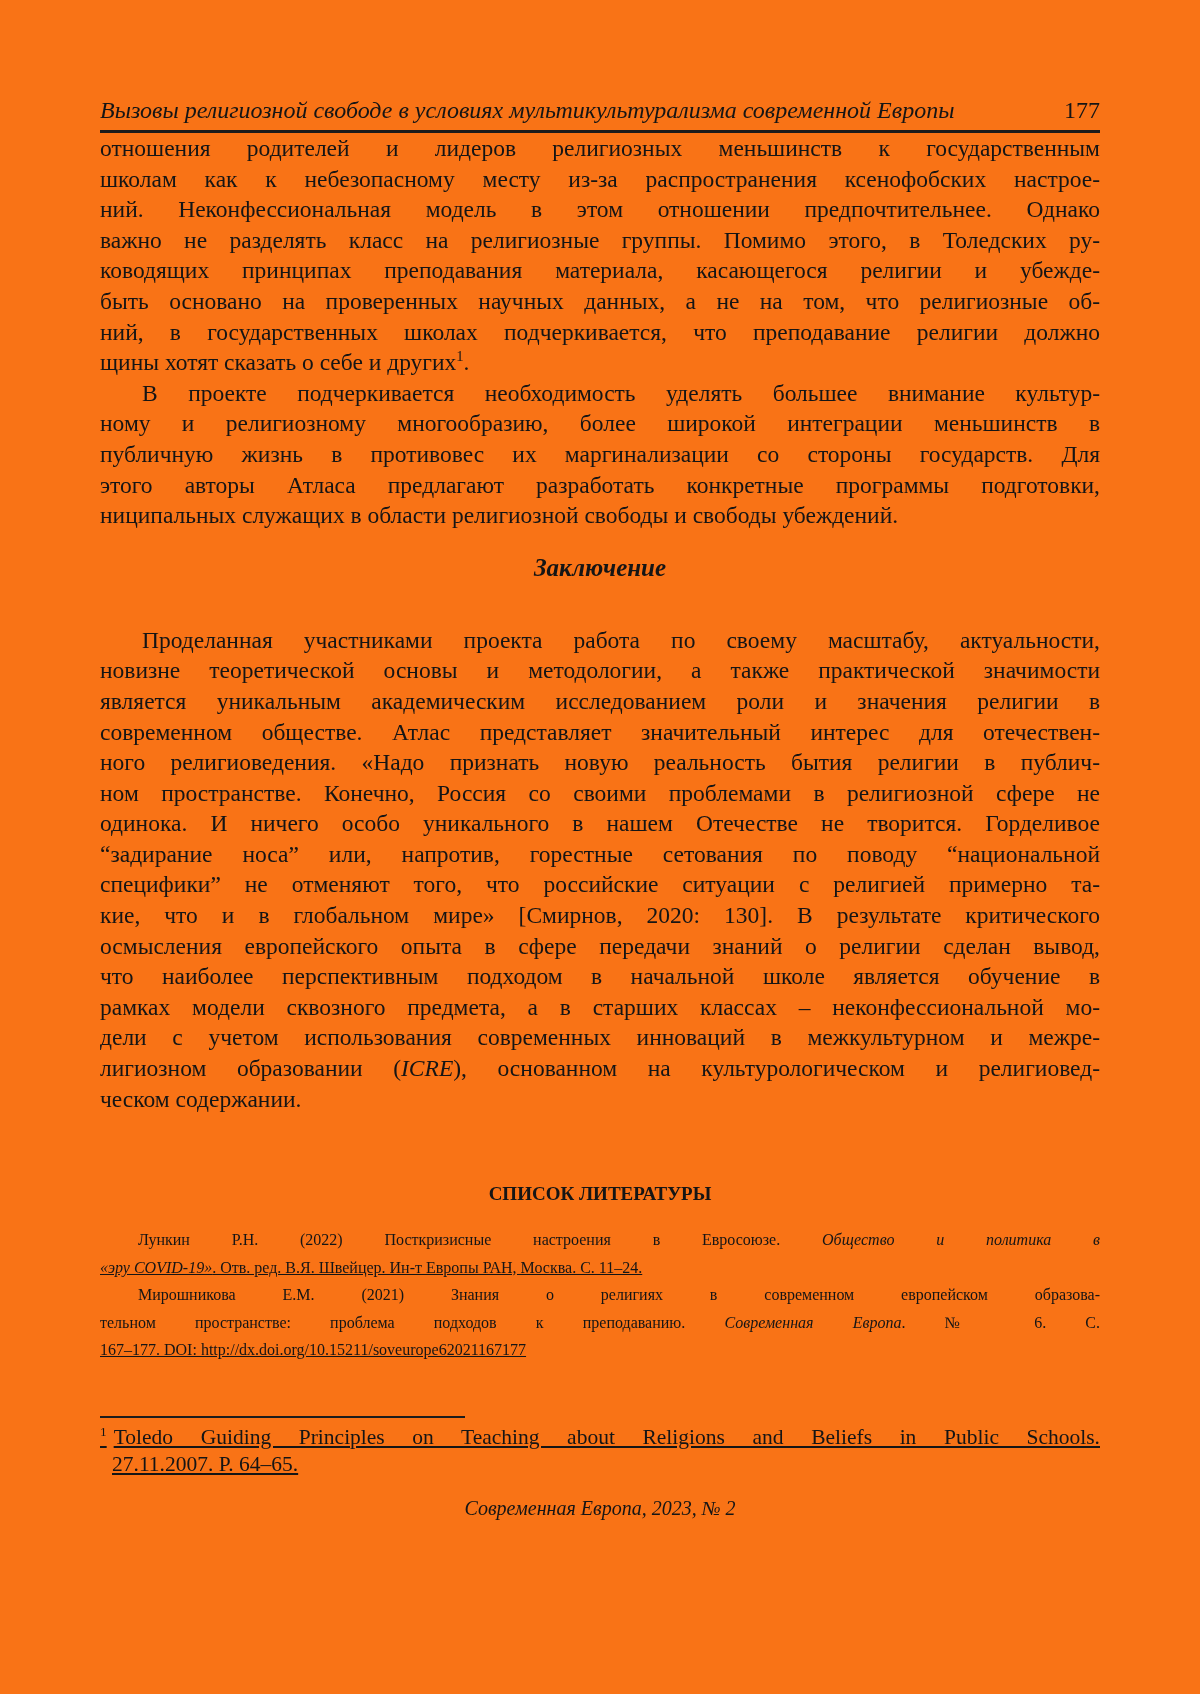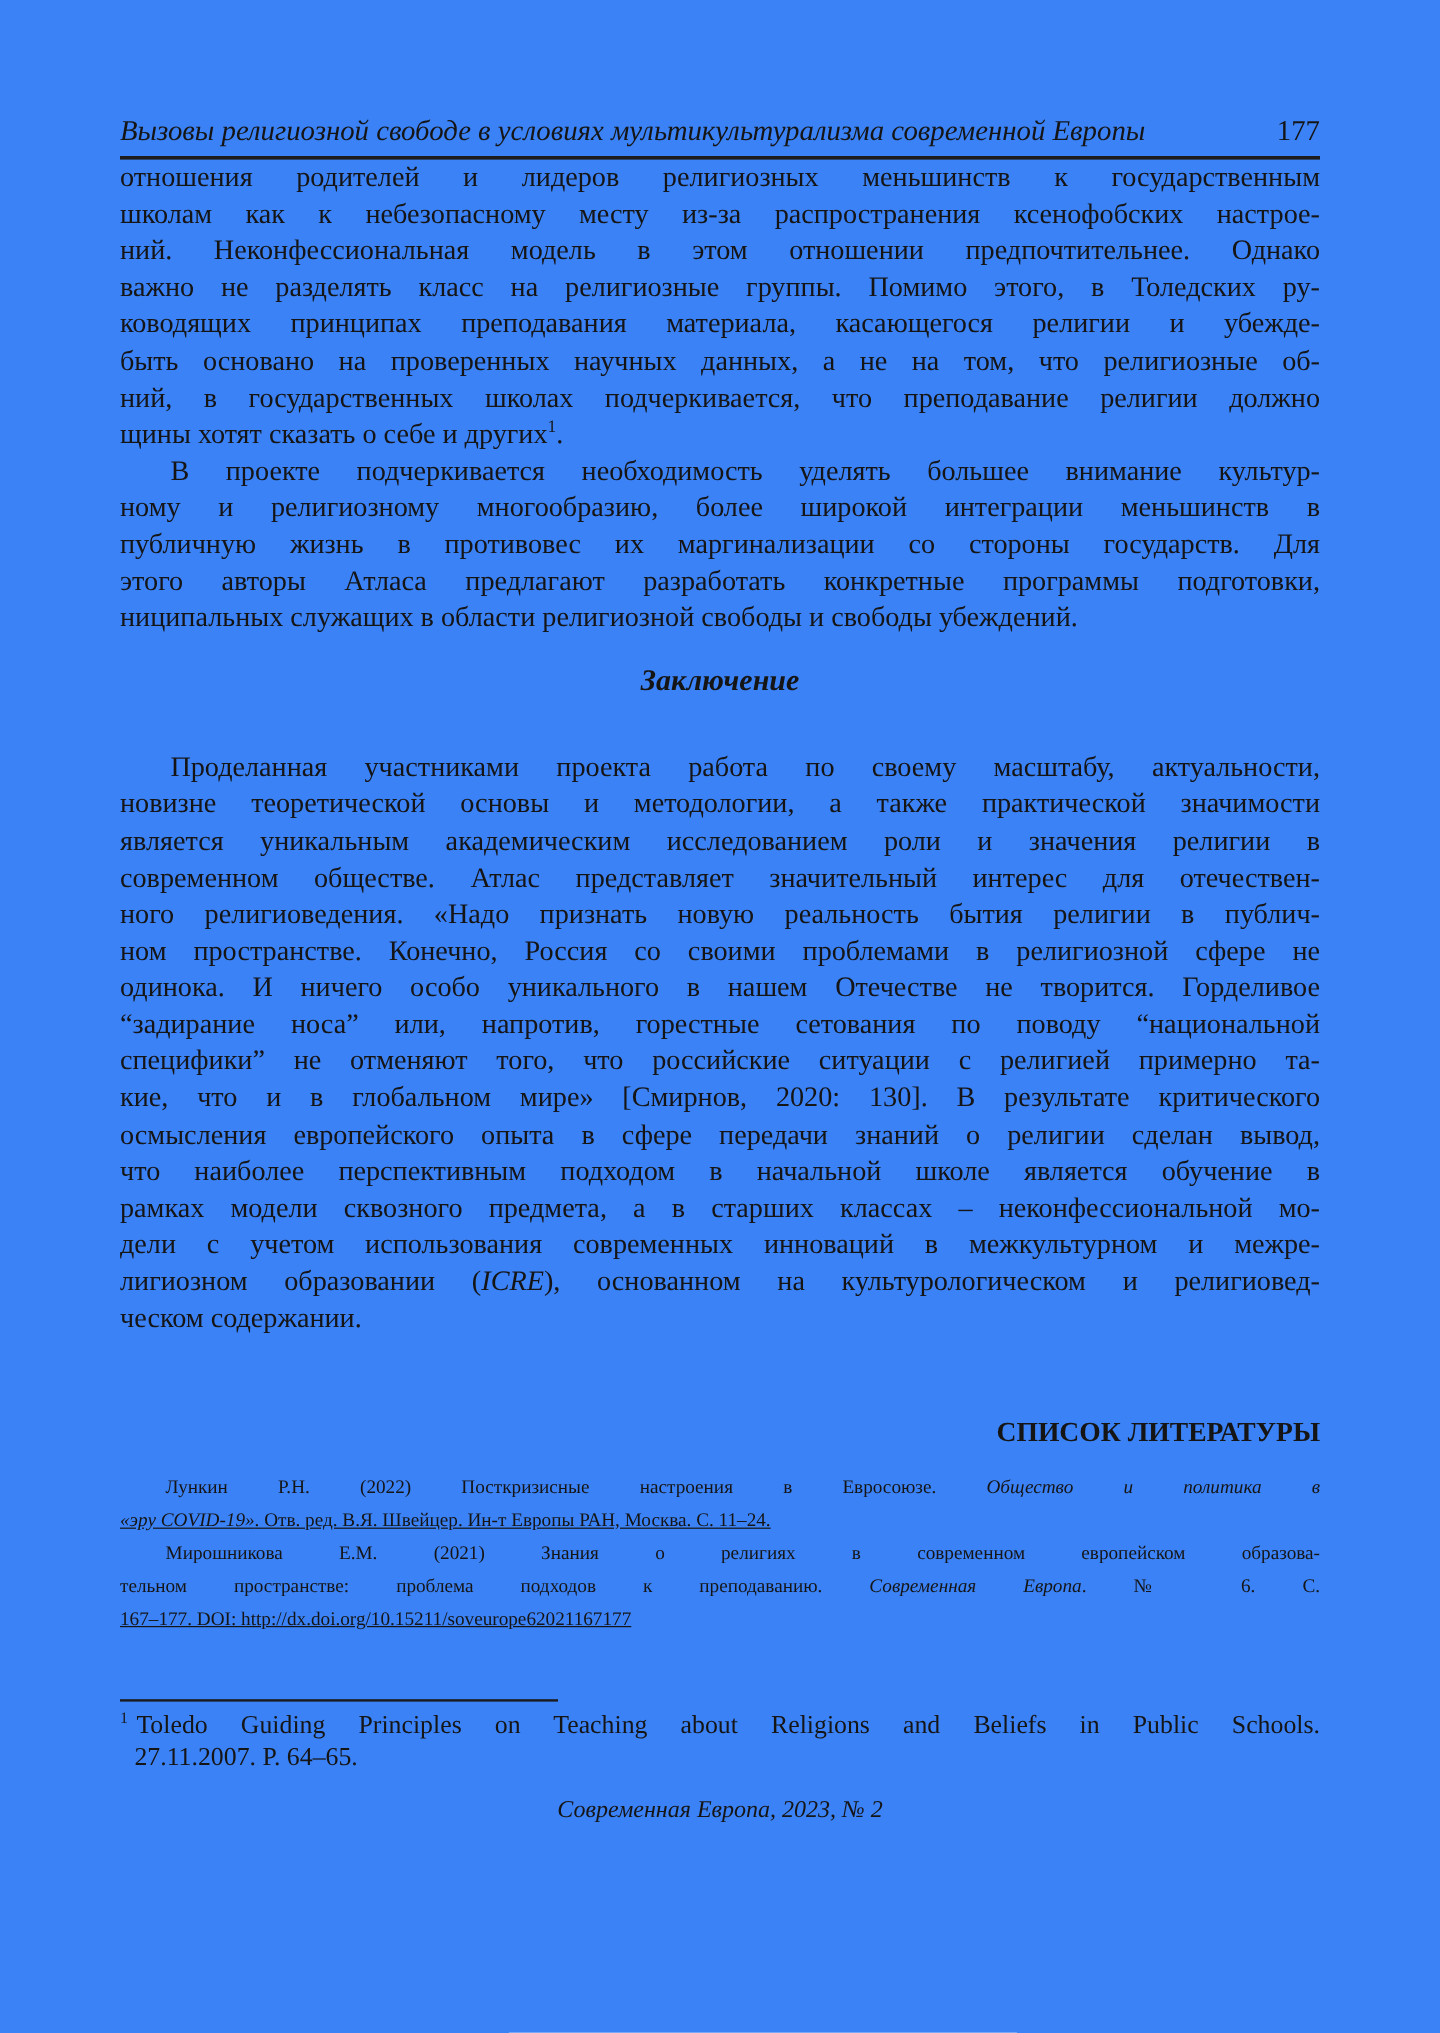--- a/index.html
+++ b/index.html
@@ -6,21 +6,21 @@
     margin: 0;
     padding: 0;
     background: #ffffff;
     width: 1200px;
     height: 1694px;
     overflow: hidden;
   }
   .page {
     width: 1200px;
     height: 1694px;
-    background: #3b82f6;
+    background: #f97316;
     color: #151515;
     font-family: "Liberation Serif", "DejaVu Serif", serif;
     box-sizing: border-box;
     padding: 96px 100px 0 100px;
   }
   .running-header {
     display: flex;
     justify-content: space-between;
     align-items: baseline;
     font-size: 24px;
@@ -64,22 +64,22 @@
     margin-bottom: 42px;
     text-align: center;
     font-size: 25px;
     line-height: 30px;
     font-weight: bold;
     font-style: italic;
   }
   .h-refs {
     margin-top: 66px;
     margin-bottom: 18px;
-    text-align: right;
-    font-size: 23px;
+    text-align: center;
+    font-size: 19px;
     line-height: 28px;
     font-weight: bold;
   }
   .ref-ln {
     font-size: 16px;
     line-height: 27.5px;
     text-align: justify;
     text-align-last: justify;
   }
   .ref-ln.last { text-align-last: left; text-decoration: underline; }
@@ -91,20 +91,21 @@
     width: 365px;
     height: 2px;
     background: #1c1c1c;
     margin-bottom: 6px;
   }
   .fn-ln {
     font-size: 21.5px;
     line-height: 27px;
     text-align: justify;
     text-align-last: justify;
+    text-decoration: underline;
   }
   .fn-ln.last { text-align-last: left; }
   .fn-ln.cont { padding-left: 12px; }
   .fn-ln sup.fn { margin-right: 7px; }
   .journal-footer {
     margin-top: 16px;
     text-align: center;
     font-style: italic;
     font-size: 20px;
     line-height: 28px;

